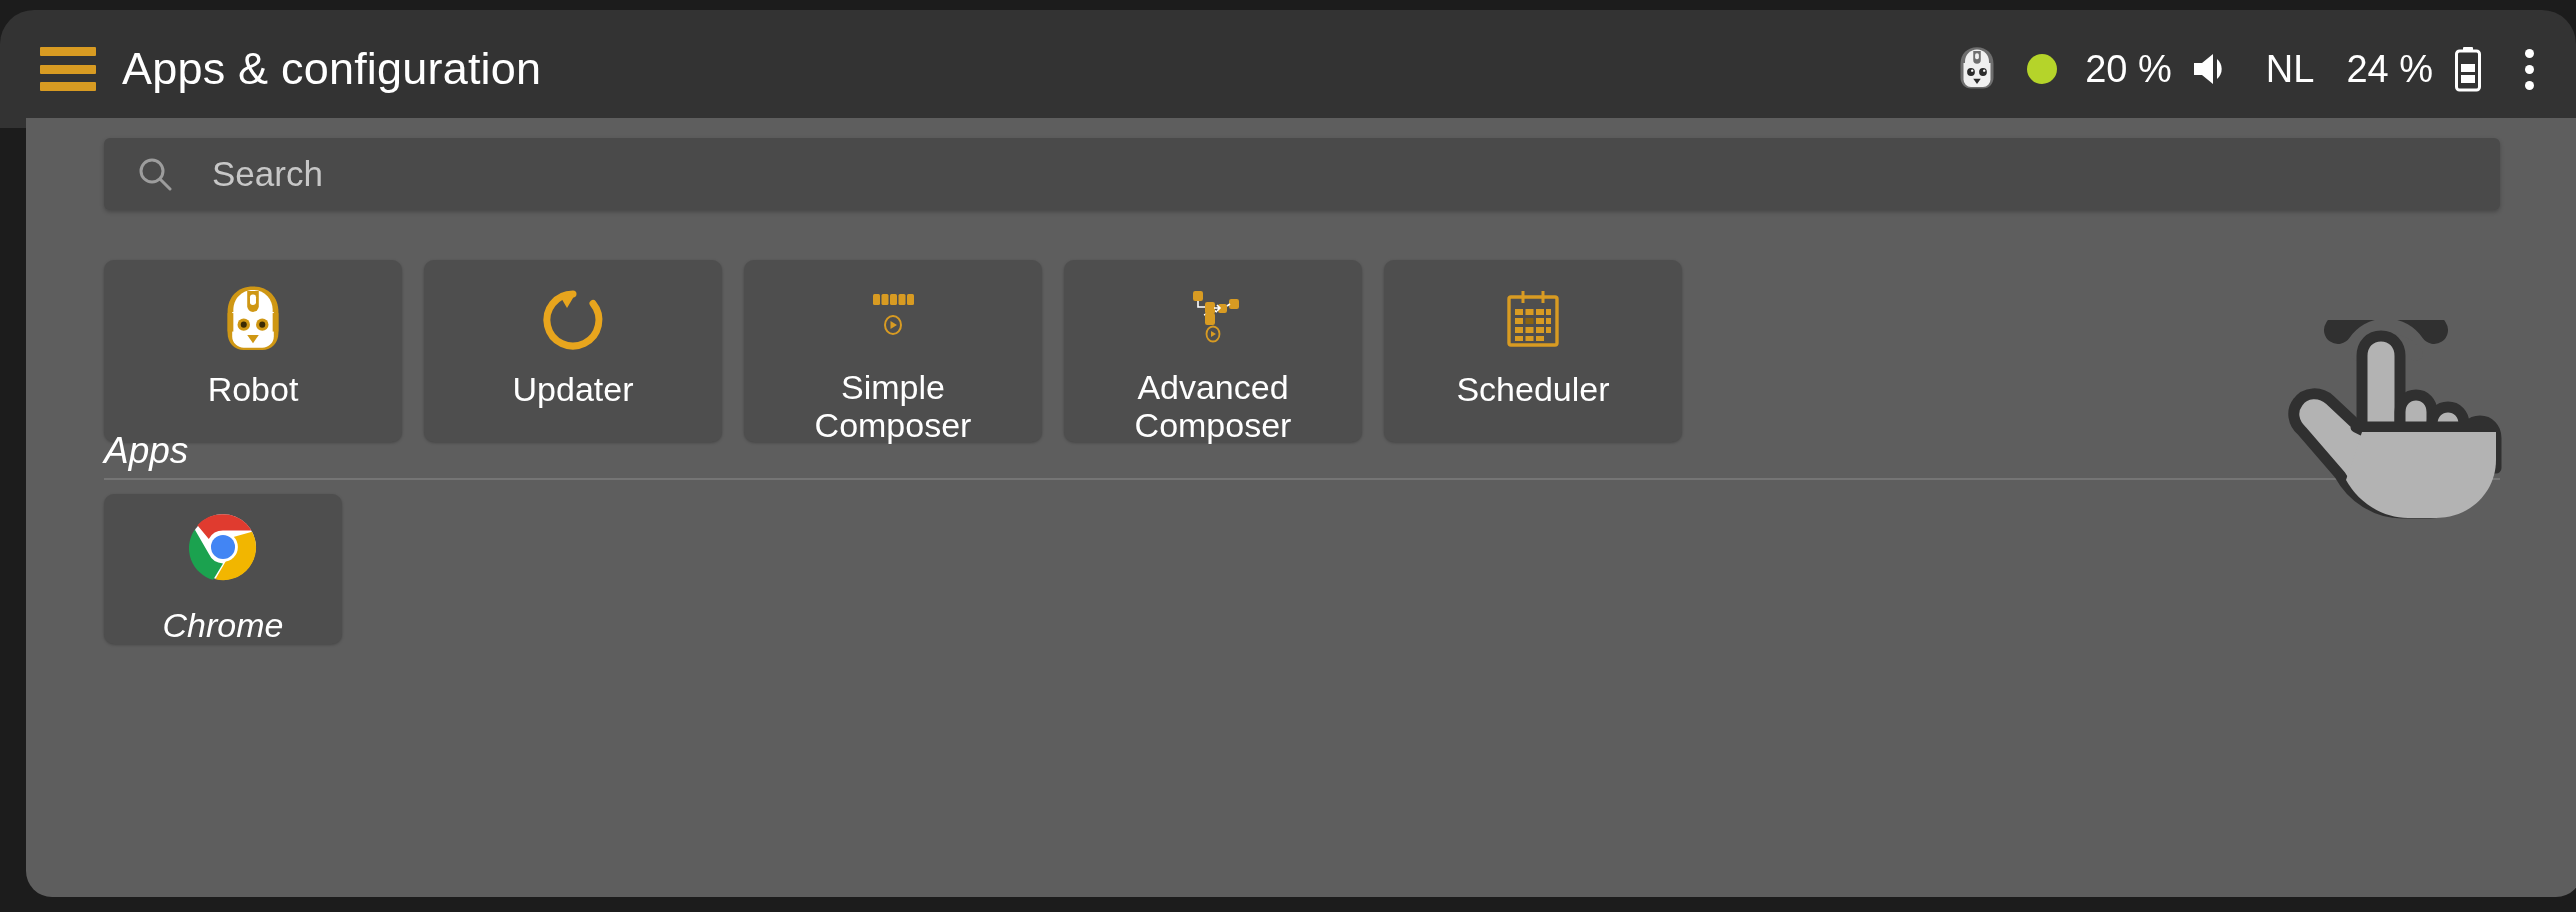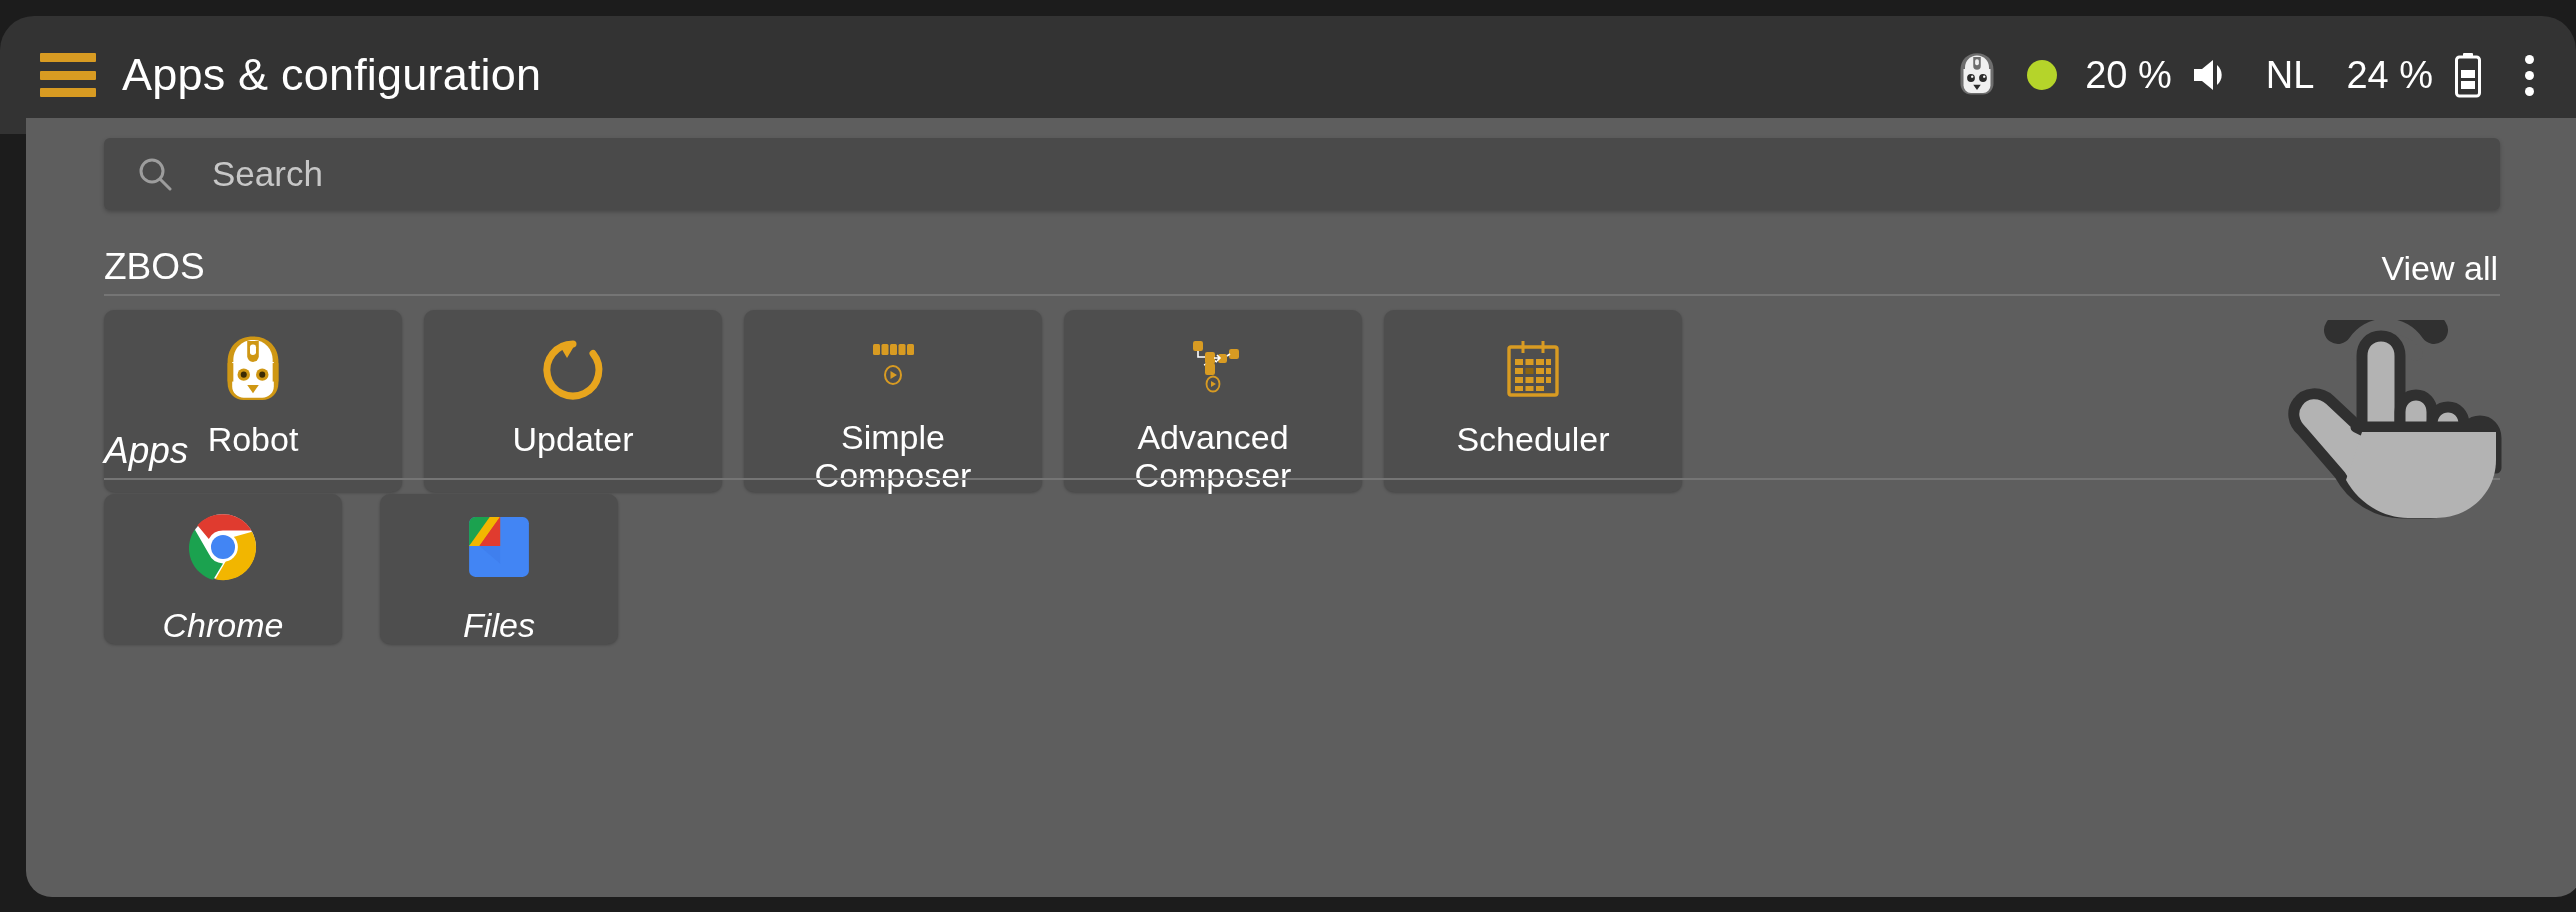--- a/index.html
+++ b/index.html
@@ -12,21 +12,21 @@
   #screen {
     position: relative;
     width: 2576px; height: 913px;
     background: #1c1c1c;
     overflow: hidden;
   }
 
   
   #topbar {
     position: absolute;
-    left: 0; top: 16px;
+    left: 0; top: 10px;
     width: 2576px; height: 118px;
     background: #333333;
     border-top-left-radius: 34px;
     border-top-right-radius: 34px;
     display: flex;
     align-items: center;
     padding: 0 34px 0 40px;
   }
   #hamburger {
     width: 56px; height: 44px;
@@ -254,24 +254,20 @@
       <span id="search-icon">
         <svg width="38" height="38" viewBox="0 0 38 38" aria-hidden="true">
           <circle cx="16" cy="16" r="11" fill="none" stroke="#b9b9b9" stroke-width="3"></circle>
           <line x1="24" y1="24" x2="34" y2="34" stroke="#b9b9b9" stroke-width="3" stroke-linecap="round"></line>
         </svg>
       </span>
       <span id="search-placeholder">Search</span>
     </div>
 
     <div class="section" id="zbos-section">
-      <div class="section-head">
-        <span class="section-title">ZBOS</span>
-        <span class="view-all">View all</span>
-      </div>
       <div class="tile-row">
 
         <div class="tile">
           <span class="tile-icon">
             <svg width="74" height="74" viewBox="0 0 64 64" aria-hidden="true">
               <path d="M32 3C19 3 10 12 10 25v18c0 9 6 15 14 15h16c8 0 14-6 14-15V25C54 12 45 3 32 3z" fill="#cf9714"></path>
               <path d="M15 23c0-9 7-17 17-17s17 8 17 17v7H15z" fill="#ffffff"></path>
               <path d="M14 25h36v21a10 10 0 0 1-10 10H24a10 10 0 0 1-10-10z" fill="#ffffff"></path>
               <path d="M27 7h10v13a5 5 0 0 1-10 0z" fill="#cf9714"></path>
               <rect x="29.4" y="10" width="5.2" height="9" rx="2.3" fill="#ffffff"></rect>
@@ -387,37 +383,20 @@
               <path d="M32 2a30 30 0 0 1 26 15H32a15 15 0 0 0-13 7.6L8.6 12.2A30 30 0 0 1 32 2z" fill="#e03b2f"></path>
               <path d="M6.2 16 L19 38.2A15 15 0 0 0 32 47l-9 15A30 30 0 0 1 6.2 16z" fill="#1ba24f"></path>
               <path d="M58.6 18A30 30 0 0 1 25 61.4L38 39a15 15 0 0 0 .2-15.2z" fill="#f2b600"></path>
               <circle cx="32" cy="32" r="13.6" fill="#ffffff"></circle>
               <circle cx="32" cy="32" r="11" fill="#4285f4"></circle>
             </svg>
           </span>
           <span class="tile-label">Chrome</span>
         </div>
 
-        <div class="tile">
-          <span class="tile-icon">
-            <svg width="66" height="66" viewBox="0 0 64 64" aria-hidden="true">
-              <rect x="3" y="3" width="58" height="58" rx="6" fill="#4285f4"></rect>
-              <path d="M3 9a6 6 0 0 1 6-6h14v28H3z" fill="#1ba24f"></path>
-              <path d="M23 3 h10 v28 H3 z" fill="#f2b600"></path>
-              <path d="M33 3 L23 31 H3 z" fill="#f2b600"></path>
-              <path d="M33 3 L13 31 h20 z" fill="#e03b2f"></path>
-              <path d="M33 3 L20 31 h13 z" fill="#e03b2f"></path>
-              <path d="M33 3 v28 H13 z" fill="#e03b2f" opacity="0"></path>
-              <path d="M33 3 L33 31 L3 31 L33 3z" fill="none"></path>
-              <path d="M33 3 l0 28 l-20 0z" fill="#e03b2f"></path>
-              <path d="M13 31 L33 31 L33 48 z" fill="#3b78e7" opacity=".45"></path>
-            </svg>
-          </span>
-          <span class="tile-label">Files</span>
-        </div>
 
 
       </div>
     </div>
 
   </div>
 
   <div id="hand-cursor">
     <svg width="230" height="260" viewBox="0 0 230 260" aria-hidden="true">
       <path d="M52 10 a58 58 0 0 1 96 0" fill="none" stroke="#303030" stroke-width="28" stroke-linecap="round"></path>

